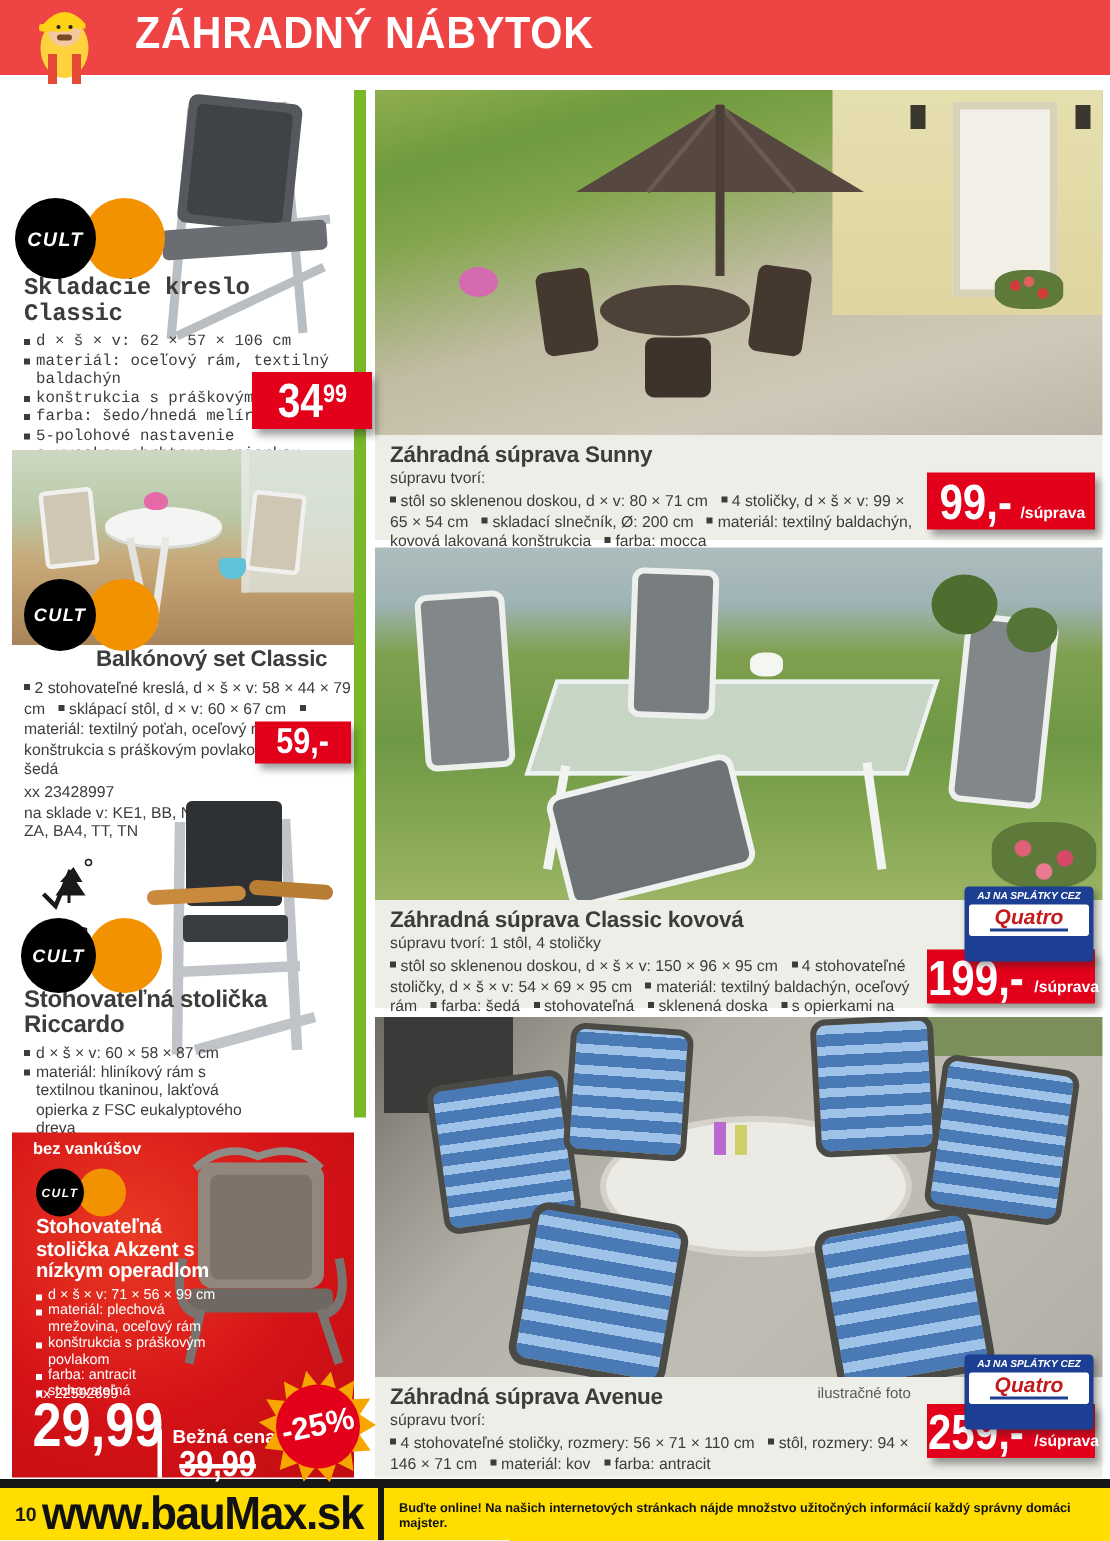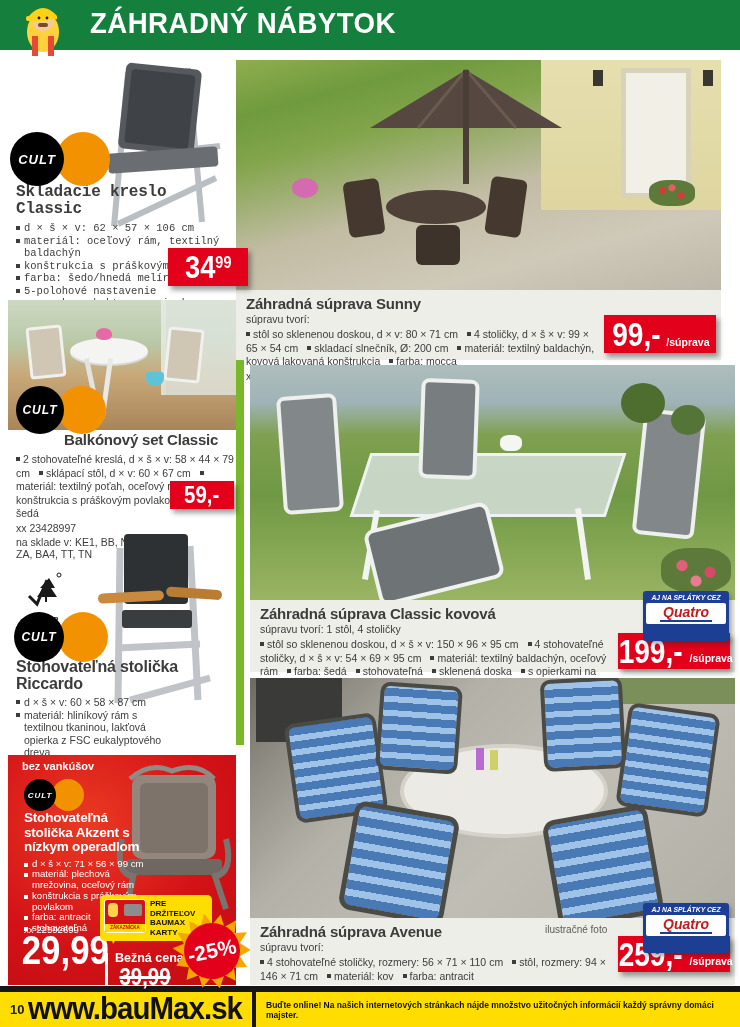--- a/index.html
+++ b/index.html
@@ -1,21 +1,21 @@
 <!DOCTYPE html>
 <html><head>
 <meta charset="utf-8">
 <style>
   html,body{margin:0;padding:0;background:#fff;}
   body{font-family:"Liberation Sans","DejaVu Sans",sans-serif;color:#3c3c3b;}
   #page{position:relative;width:740px;height:1027px;overflow:hidden;background:#fff;}
   .abs{position:absolute;}
 
   
-  .header{position:absolute;left:0;top:0;width:740px;height:50px;background:#15803d;}
+  .header{position:absolute;left:0;top:0;width:740px;height:50px;background:#ef4444;}
   .header-title{position:absolute;left:90px;top:6px;font-size:30px;font-weight:800;color:#fff;letter-spacing:.5px;transform:scaleX(.92);transform-origin:left center;white-space:nowrap;}
 
   
   .green-strip{position:absolute;left:236px;top:60px;width:8px;height:685px;background:#79b829;}
 
   
   .cult{border-radius:50%;background:#000;color:#fff;display:flex;align-items:center;justify-content:center;font-weight:800;font-style:italic;letter-spacing:1px;position:absolute;z-index:3;}
   .dot-orange{border-radius:50%;background:#f39200;position:absolute;z-index:2;}
 
   
@@ -260,46 +260,35 @@
             <span>farba: antracit</span>
           </div>
           <div class="spec">
             <span class="bullet"></span>
             <span>stohovateľná</span>
           </div>
         </div>
     </div>
     <div class="sku abs" style="left:16px;top:167px;">xx 22592699</div>
     <div class="abs cond" style="left:6px;top:172px;font-size:41px;font-weight:800;color:#fff;">29,99</div>
-    <div class="loyalty" style="left:92px;top:140px;width:104px;">
-      <div class="card-ic">
-        <div class="masc"></div>
-        <div class="tool"></div>
-        <div class="strip">ZÁKAZNÍCKA KARTA</div>
-      </div>
-      <div class="loyalty-text">PRE
-DRŽITEĽOV
-BAUMAX
-KARTY</div>
-    </div>
     <div class="abs" style="left:97px;top:198px;width:3px;height:32px;background:#fff;"></div>
     <div class="abs" style="left:107px;top:196px;font-size:12.5px;font-weight:800;color:#fff;">Bežná cena:</div>
     <div class="abs strike cond" style="left:107px;top:208px;font-size:24px;font-weight:800;color:#fff;">39,99</div>
     <div class="burst" style="left:166px;top:158px;">
       <svg width="76" height="76" viewBox="0 0 76 76">
         <g fill="#f7a600">
           <polygon points="38,0 44,12 54,4 55,17 68,13 64,25 76,27 67,36 76,45 64,49 69,61 56,59 55,72 45,64 38,76 31,64 21,72 20,59 7,61 12,49 0,45 9,36 0,27 12,25 8,13 21,17 22,4 32,12"></polygon>
         </g>
         <circle cx="38" cy="38" r="28" fill="#e2001a"></circle>
       </svg>
       <div class="txt">-25%</div>
     </div>
   </div>
 
-  <div class="card" style="left:236px;top:60px;height:368px;">
+  <div class="card" style="left:250px;top:60px;height:368px;">
     <div class="photo" style="height:230px;background:linear-gradient(165deg,#8fae4e 0%,#6f9a3e 16%,#83a54c 30%,#c2bca4 55%,#cfc9b9 78%,#bdb7a9 100%);">
       <div class="abs" style="right:0;top:0;width:180px;height:150px;background:linear-gradient(to bottom,#e6dfae,#ded5a0);"></div>
       <div class="abs" style="right:30px;top:8px;width:60px;height:120px;background:#f2efe6;border:5px solid #d8d2b8;"></div>
       <div class="abs" style="right:8px;top:10px;width:10px;height:16px;background:#3a372f;"></div>
       <div class="abs" style="right:118px;top:10px;width:10px;height:16px;background:#3a372f;"></div>
       <svg class="abs" style="left:130px;top:4px;" width="200" height="120" viewBox="0 0 200 120">
         <path d="M100 6 L196 64 L4 64 Z" fill="#564840"></path>
         <path d="M100 6 L150 64 M100 6 L52 64 M100 6 L100 64" stroke="#6a5a50" stroke-width="3"></path>
         <rect x="97" y="6" width="6" height="114" fill="#4a3e36"></rect>
       </svg>

